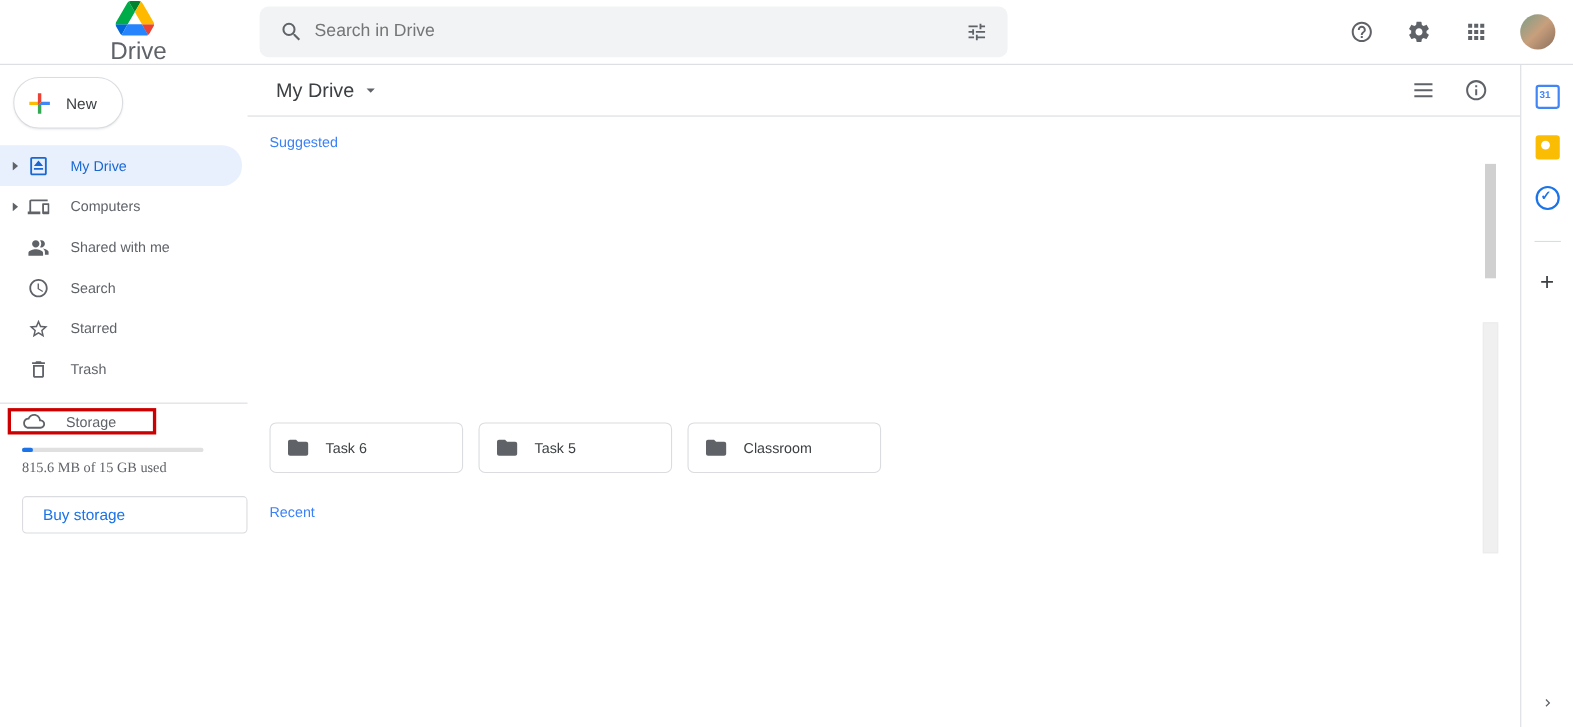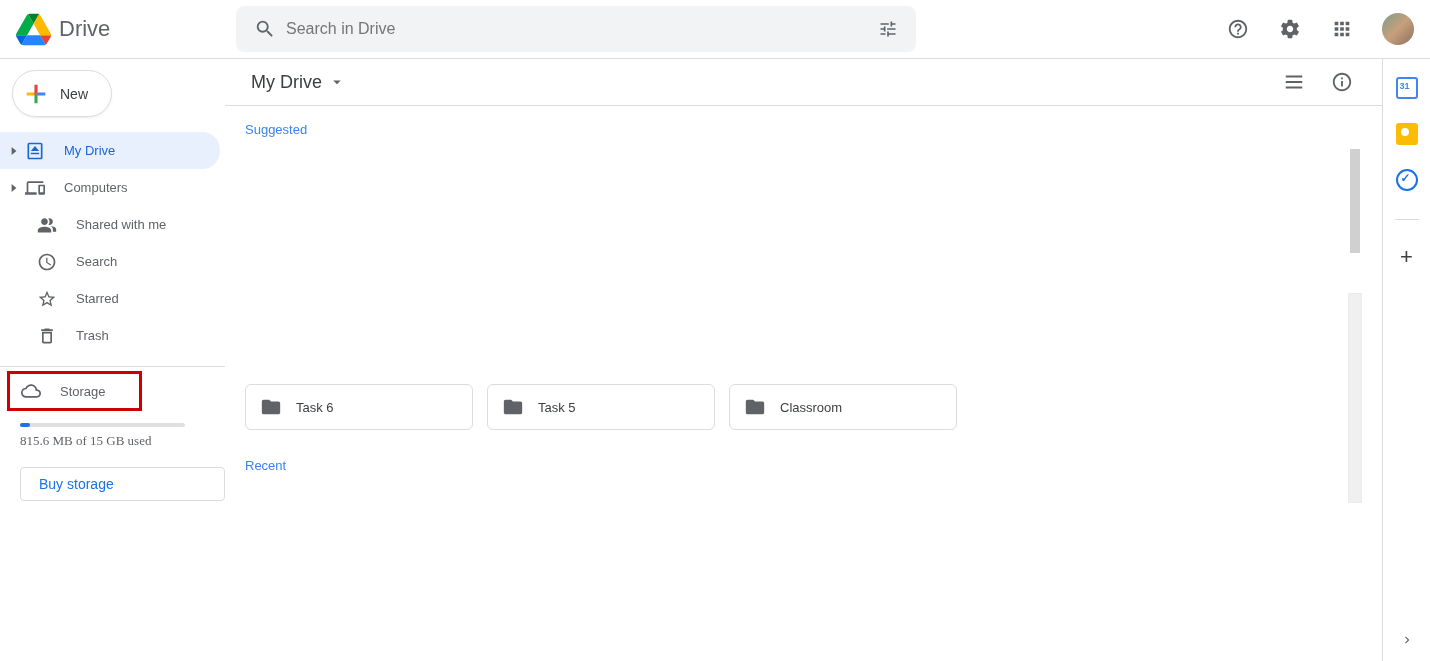--- a/index.html
+++ b/index.html
@@ -1,20 +1,20 @@
 <!DOCTYPE html>
 <html><head>
 <meta charset="utf-8">
 <style>
   * { box-sizing: border-box; margin: 0; padding: 0; font-family: Arial, Roboto, sans-serif; }
   body { display: flex; flex-direction: column; width: 1430px; height: 661px; background: #fff; color: #3c4043; overflow: hidden; }
   
   
   .header { display: flex; align-items: center; height: 59px; border-bottom: 1px solid #dadce0; padding-left: 16px; }
-  .logo-area { display: flex; align-items: center; width: 220px; }
+  .logo-area { display: flex; align-items: center; width: 220px; flex-direction: column; }
   .drive-logo { width: 35px; height: 35px; margin-right: 8px; }
   .app-title { font-size: 22px; color: #5f6368; }
   .search-bar { display: flex; align-items: center; background: #f1f3f4; border-radius: 8px; width: 680px; height: 46px; padding: 0 8px; }
   .search-bar .search-icon { width: 22px; height: 22px; fill: #5f6368; margin: 0 10px; }
   .search-input { flex: 1; border: none; background: transparent; font-size: 16px; color: #5f6368; outline: none; }
   .search-bar .tune-btn { width: 40px; height: 40px; display:flex; align-items:center; justify-content:center; border-radius:50%; cursor:pointer; }
   .header-spacer { flex: 1; }
   .header-icons { display: flex; align-items: center; padding-right: 4px; }
   .icon-btn { width: 40px; height: 40px; display:flex; align-items:center; justify-content:center; border-radius:50%; cursor:pointer; margin-right: 12px;}
   .icon-btn svg { width: 22px; height: 22px; fill: #5f6368; }
@@ -29,43 +29,43 @@
   .new-btn .plus { width: 28px; height: 28px; margin-right: 10px; }
   .new-btn span { font-size: 14px; color:#3c4043; font-weight:500;}
   .nav-list { margin-top: 15px; }
   .nav-item { display:flex; align-items:center; height:37px; padding-left: 8px; border-radius: 0 18px 18px 0; margin-right: 5px; cursor:pointer; font-size:13px; color:#5f6368;}
   .nav-item .arrow { width:12px; display:flex; justify-content:center;}
   .nav-item .arrow svg { width:8px; height:8px; fill:#5f6368;}
   .nav-item .nav-icon { width:22px; height:22px; margin-left:4px; margin-right:18px; display:flex; align-items:center; justify-content:center;}
   .nav-item .nav-icon svg { width:20px; height:20px; fill:#5f6368; }
   .nav-item.active { background:#e8f0fe; color:#1967d2; font-weight:500;}
   .nav-item.active .nav-icon svg { fill:#1967d2; }
-  .nav-item.no-arrow { padding-left:32px; }
+  .nav-item.no-arrow { padding-left:20px; }
   .nav-divider { height:1px; background:#dadce0; margin: 12px 0 4px 0; }
-  .storage-item.highlight-box { border:3px solid #c00; border-radius:0; margin-left:7px; margin-right:83px; height:40px; padding-left: 9px;}
+  .storage-item.highlight-box { border:3px solid #c00; border-radius:0; margin-left:7px; margin-right:83px; height:24px; padding-left: 9px;}
   .storage-bar { height:4px; background:#e0e0e0; border-radius:2px; margin:12px 40px 0 20px; position:relative;}
   .storage-bar .fill { position:absolute; left:0; top:0; height:100%; width:6%; background:#1a73e8; border-radius:2px;}
   .storage-text { font-size:13px; color:#5f6368; margin:6px 0 0 20px;font-family:Liberation Serif, serif;}
   .buy-btn { display:inline-block; border:1px solid #dadce0; border-radius:4px; padding:8px 18px; margin:18px 0 0 20px; font-size:14px; color:#1a73e8; font-weight:400; cursor:pointer;}
   
   
   .main { flex:1; display:flex; flex-direction:column; min-width:0;}
   .toolbar { display:flex; align-items:center; height:47px; padding:0 20px 0 26px; border-bottom:1px solid #dadce0;}
   .breadcrumb { display:flex; align-items:center; font-size:18px; color:#3c4043; cursor:pointer;}
   .breadcrumb svg { width:18px; height:18px; fill:#5f6368; margin-left:6px;}
   .toolbar-spacer { flex:1; }
   .toolbar .icon-btn { margin-right:0; margin-left:8px;}
   .content { flex:1; padding: 16px 26px 0 20px; overflow:auto; position:relative;}
   .section-label { font-size:13px; font-weight:500; color:#3b82f6; margin-bottom:12px;}
   .suggested-area { height:235px; position:relative;}
   .mini-scroll { position:absolute; right:-6px; top:0; width:14px; height:250px; }
   .mini-scroll .thumb { position:absolute; right:2px; top:0; width:10px; height:104px; background:#d0d0d0; border-radius:0;}
   .mini-scroll .thumb2 { position:absolute; right:0; top:144px; width:14px; height:210px; background:#f0f0f0; border:1px solid #ececec;}
   .folders-row { display:flex; gap:14px; margin-top:0;}
-  .folder-card { display:flex; align-items:center; width:228px; height:46px; border:1px solid #dadce0; border-radius:6px; padding:0 14px; cursor:pointer;}
+  .folder-card { display:flex; align-items:center; width:176px; height:46px; border:1px solid #dadce0; border-radius:6px; padding:0 14px; cursor:pointer;}
   .folder-card svg { width:22px; height:22px; fill:#5f6368; margin-right:14px;}
   .folder-card span { font-size:13px; font-weight:500; color:#3c4043;}
   .files-label { margin-top:28px;}
   
   
   .sidepanel { width:48px; border-left:1px solid #dadce0; display:flex; flex-direction:column; align-items:center; padding-top:18px; gap:24px;}
   .sidepanel .app-icon { width:22px; height:22px; border-radius:3px; cursor:pointer;}
   .cal-icon { background: #fff; border:2px solid #4285f4; position:relative;}
   .cal-icon::after{content:"31"; font-size:9px; position:absolute; top:2px; left:2px; color:#4285f4; font-weight:bold;}
   .keep-icon { background:#fbbc04; position:relative;}

